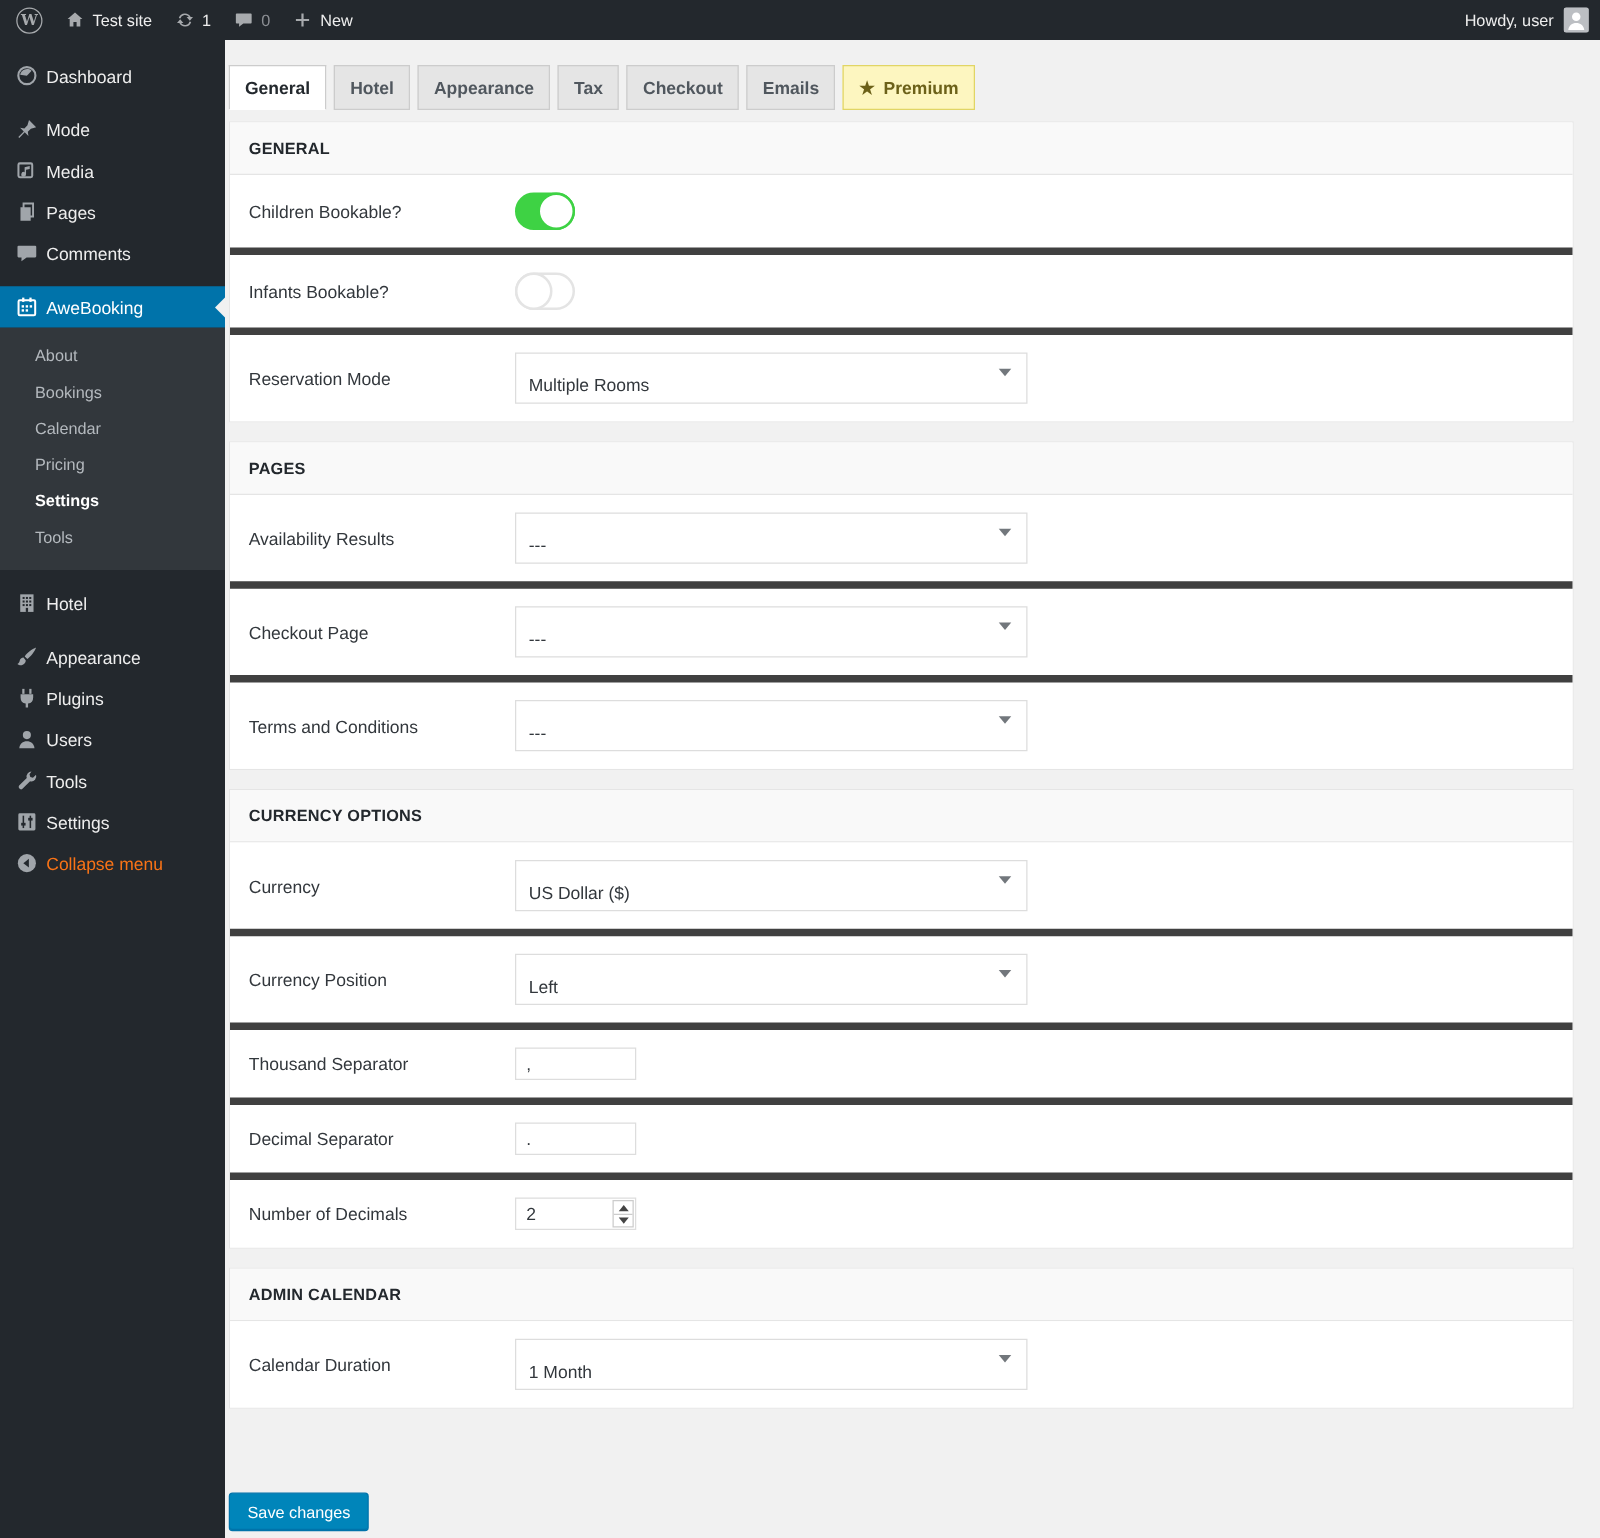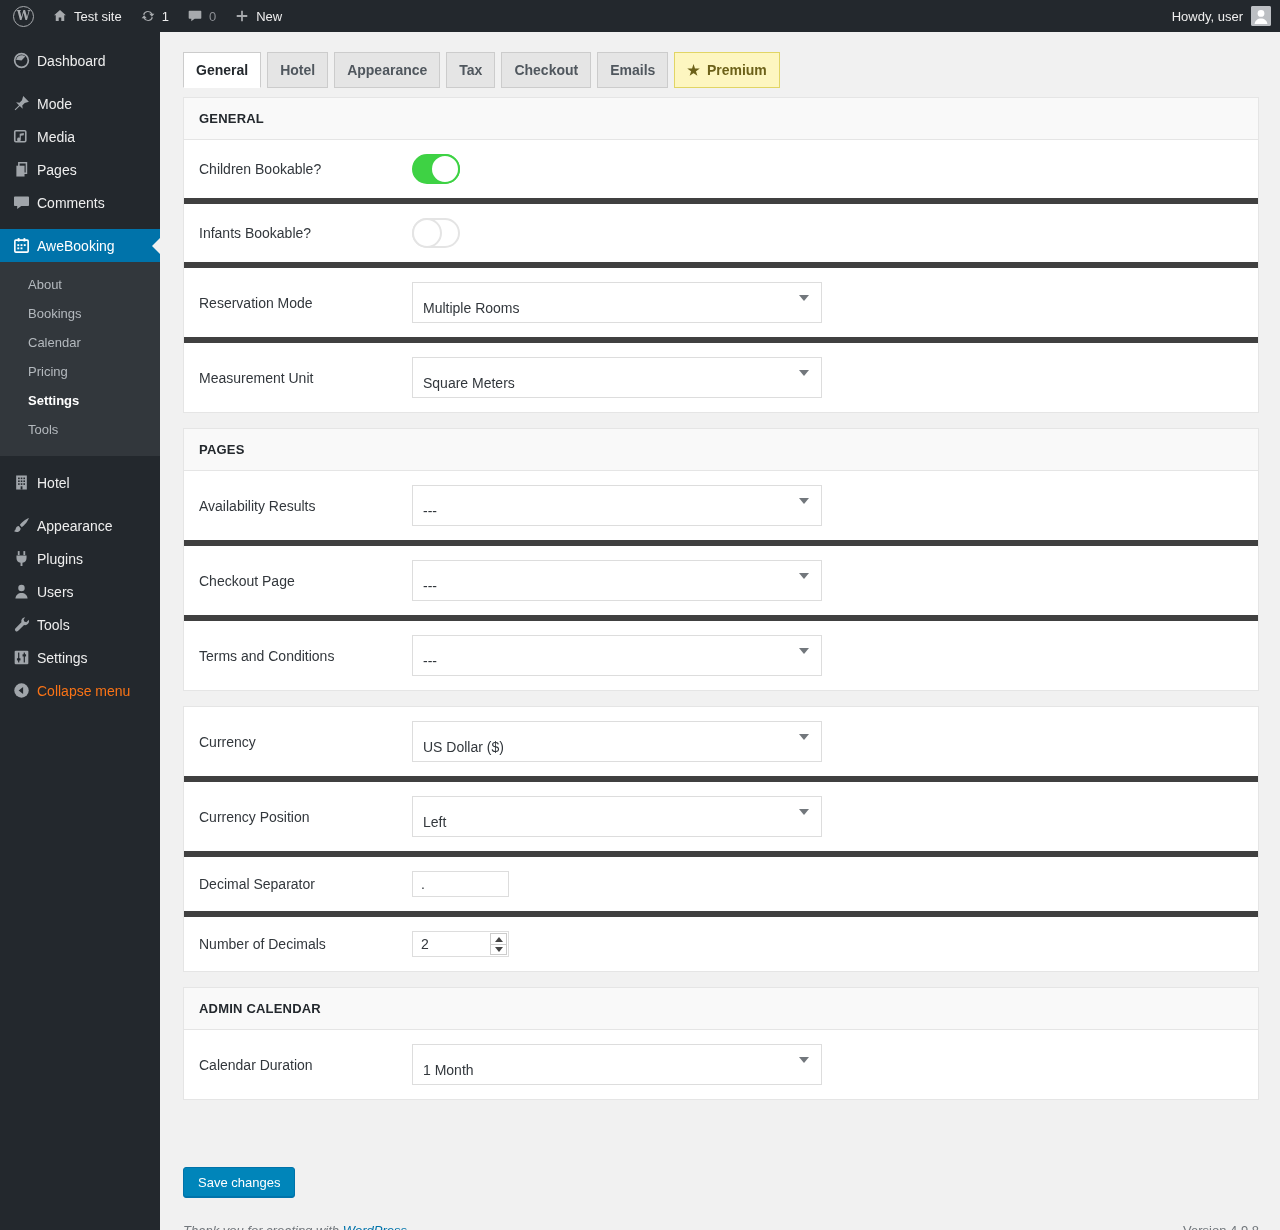--- a/index.html
+++ b/index.html
@@ -30,21 +30,21 @@
   }
   .count-dim { color:#8c8f94; }
   .avatar {
     width:20px; height:20px; border-radius:2px; overflow:hidden;
     background:#bcbfc3; margin-left:2px;
   }
   .avatar svg { width:20px; height:20px; }
 
   
   .sidebar {
-    position:fixed; top:32px; left:0; bottom:0; width:160px; z-index:40;
+    position:fixed; top:32px; left:0; bottom:0; width:180px; z-index:40;
     background:#23282d; color:#eee;
   }
   .menu { padding-top:12px; }
   .menu-item {
     display:flex; align-items:center; gap:6px;
     padding:7px 10px 7px 12px; color:#eee; cursor:pointer; text-decoration:none;
     position:relative; font-size:14px;
   }
   .mi-icon { width:19px; height:19px; color:#a0a5aa; flex:none; }
   .mi-icon svg { width:19px; height:19px; }
@@ -403,29 +403,20 @@
     </div>
     <div class="row">
       <div class="row-label">Reservation Mode</div>
       <div class="row-control">
         <div class="select">
           <span>Multiple Rooms</span>
           <span class="caret"></span>
         </div>
       </div>
     </div>
-    <div class="row">
-      <div class="row-label">Measurement Unit</div>
-      <div class="row-control">
-        <div class="select">
-          <span>Square Meters</span>
-          <span class="caret"></span>
-        </div>
-      </div>
-    </div>
   </div>
 
   <div class="card">
     <div class="section-title">PAGES</div>
     <div class="row">
       <div class="row-label">Availability Results</div>
       <div class="row-control">
         <div class="select">
           <span>---</span>
           <span class="caret"></span>
@@ -446,36 +437,43 @@
       <div class="row-control">
         <div class="select">
           <span>---</span>
           <span class="caret"></span>
         </div>
       </div>
     </div>
   </div>
 
   <div class="card">
+    <div class="section-title">CURRENCY OPTIONS</div>
     <div class="row">
       <div class="row-label">Currency</div>
       <div class="row-control">
         <div class="select">
           <span>US Dollar ($)</span>
           <span class="caret"></span>
         </div>
       </div>
     </div>
     <div class="row">
       <div class="row-label">Currency Position</div>
       <div class="row-control">
         <div class="select">
           <span>Left</span>
           <span class="caret"></span>
         </div>
+      </div>
+    </div>
+    <div class="row">
+      <div class="row-label">Thousand Separator</div>
+      <div class="row-control">
+        <input class="tinput" type="text" value="," style="">
       </div>
     </div>
     <div class="row">
       <div class="row-label">Decimal Separator</div>
       <div class="row-control">
         <input class="tinput" type="text" value="." style="">
       </div>
     </div>
     <div class="row">
       <div class="row-label">Number of Decimals</div>

